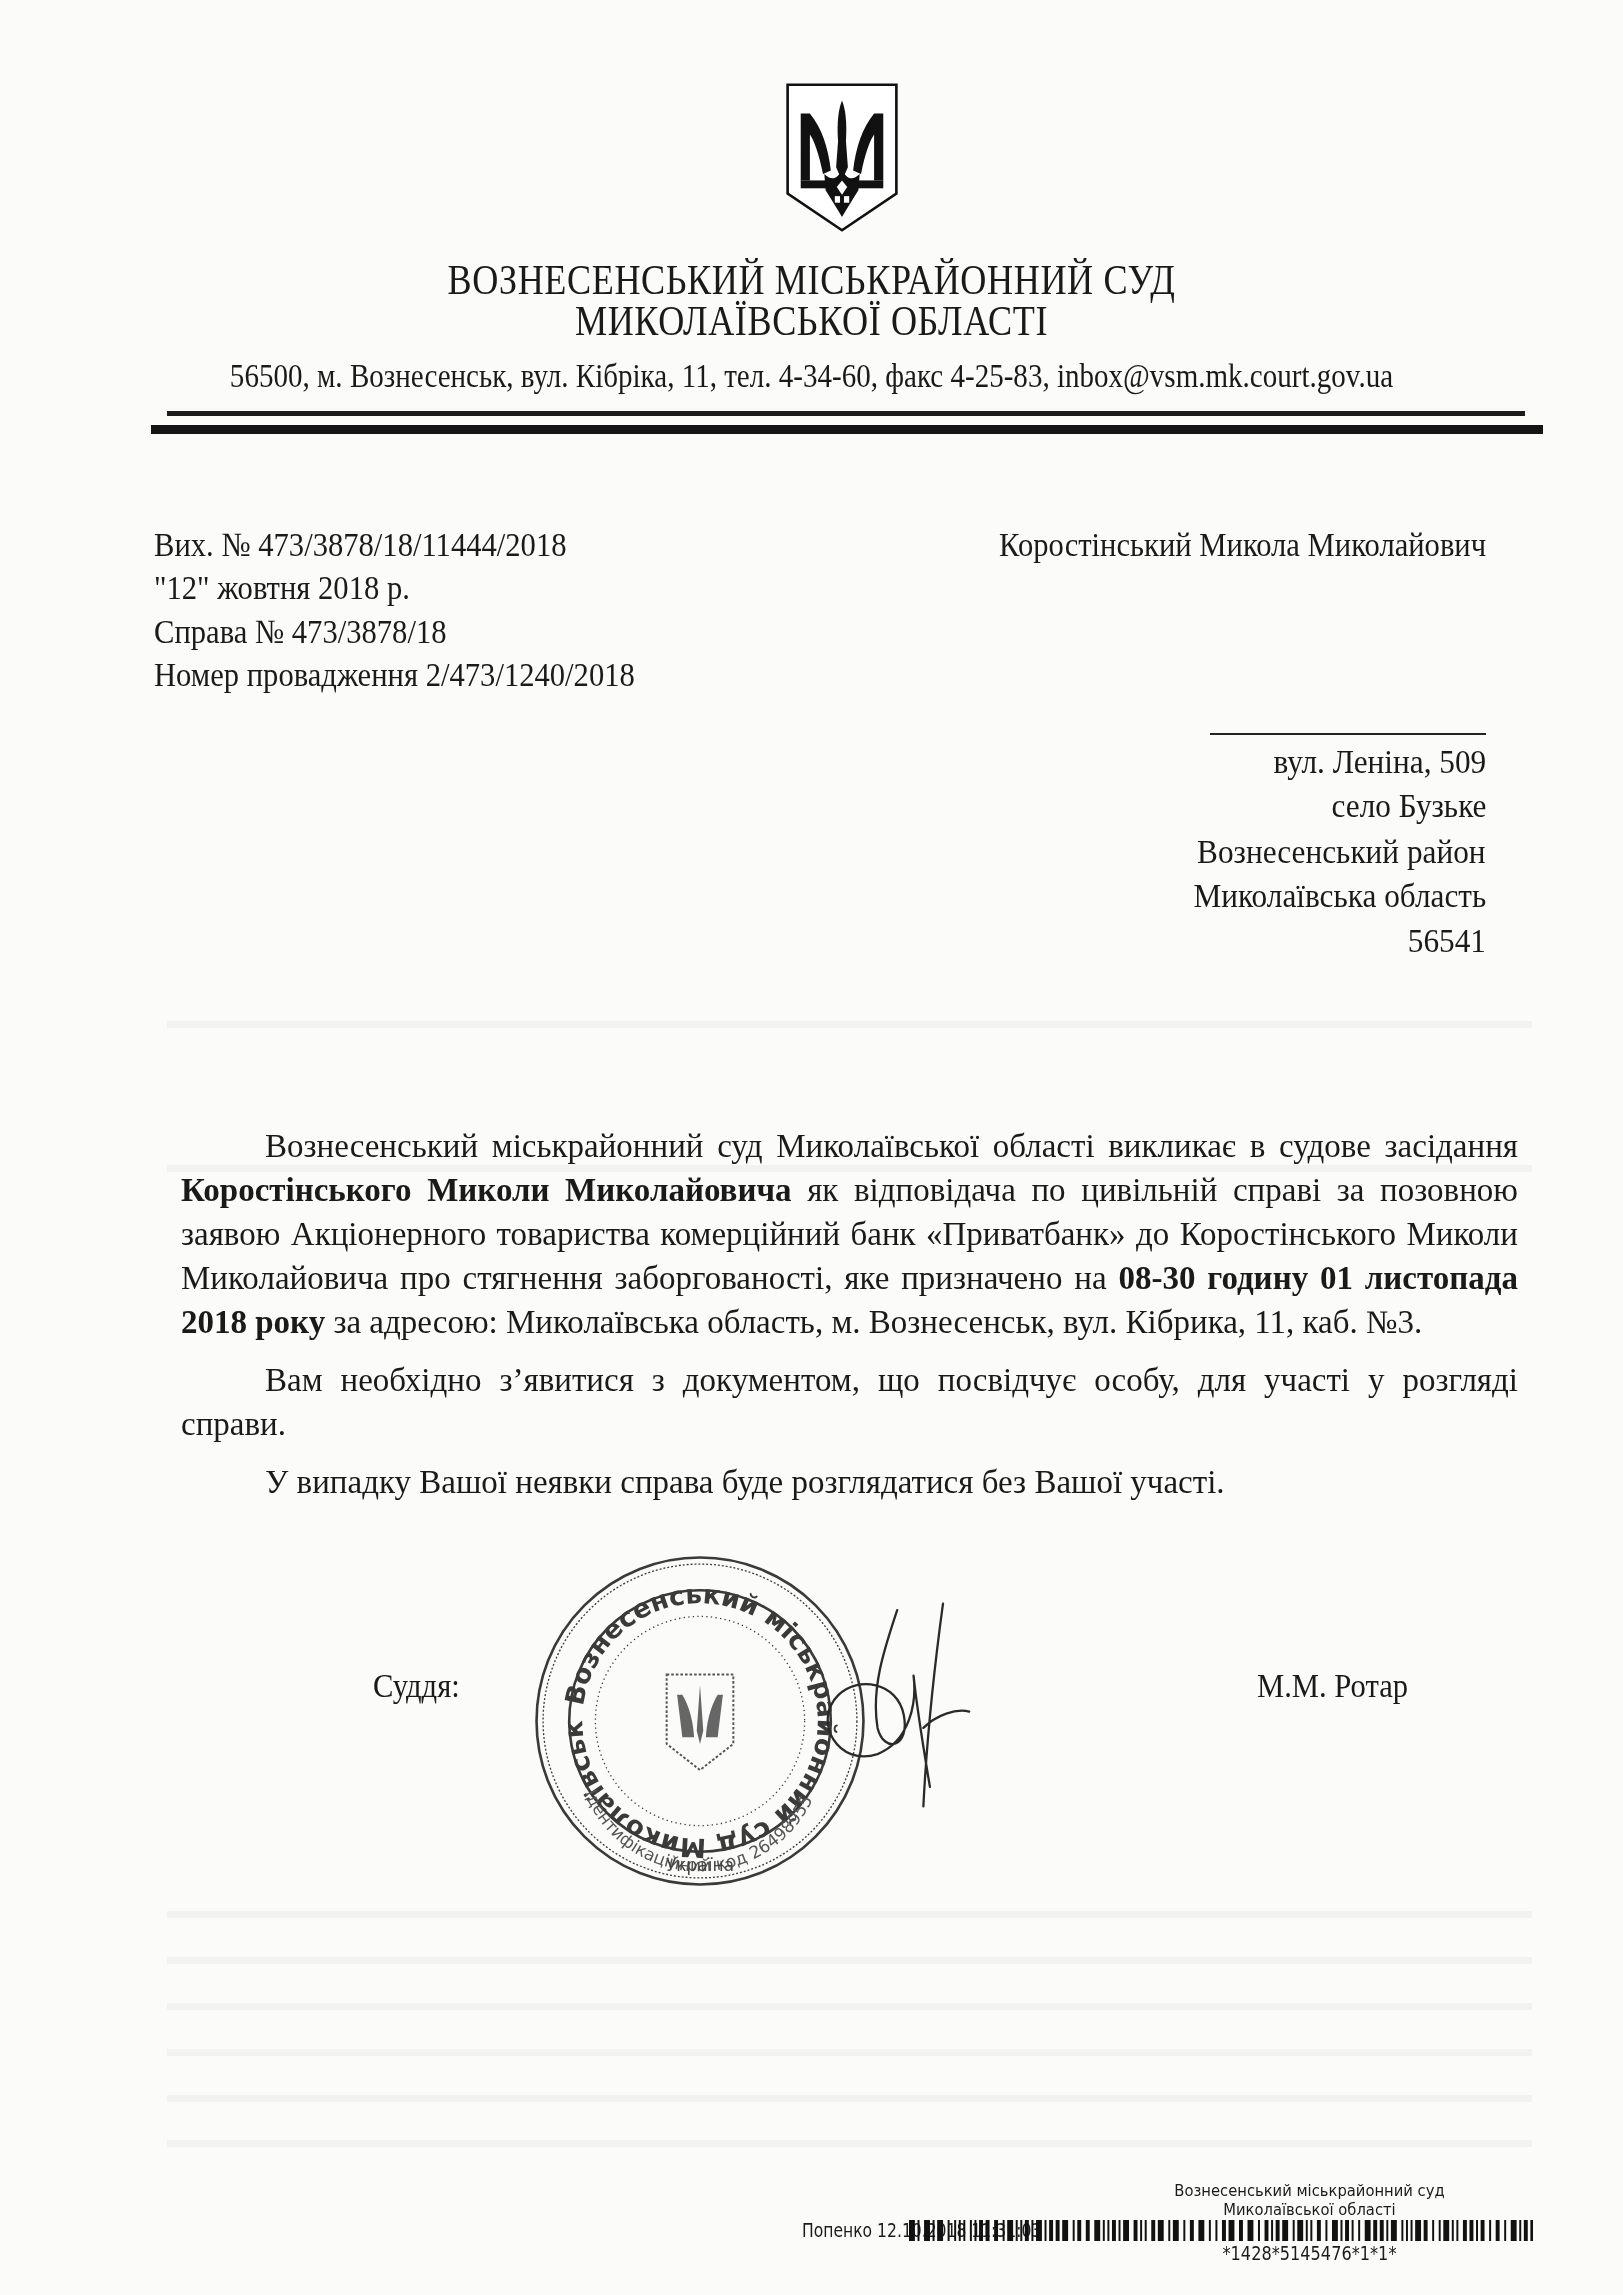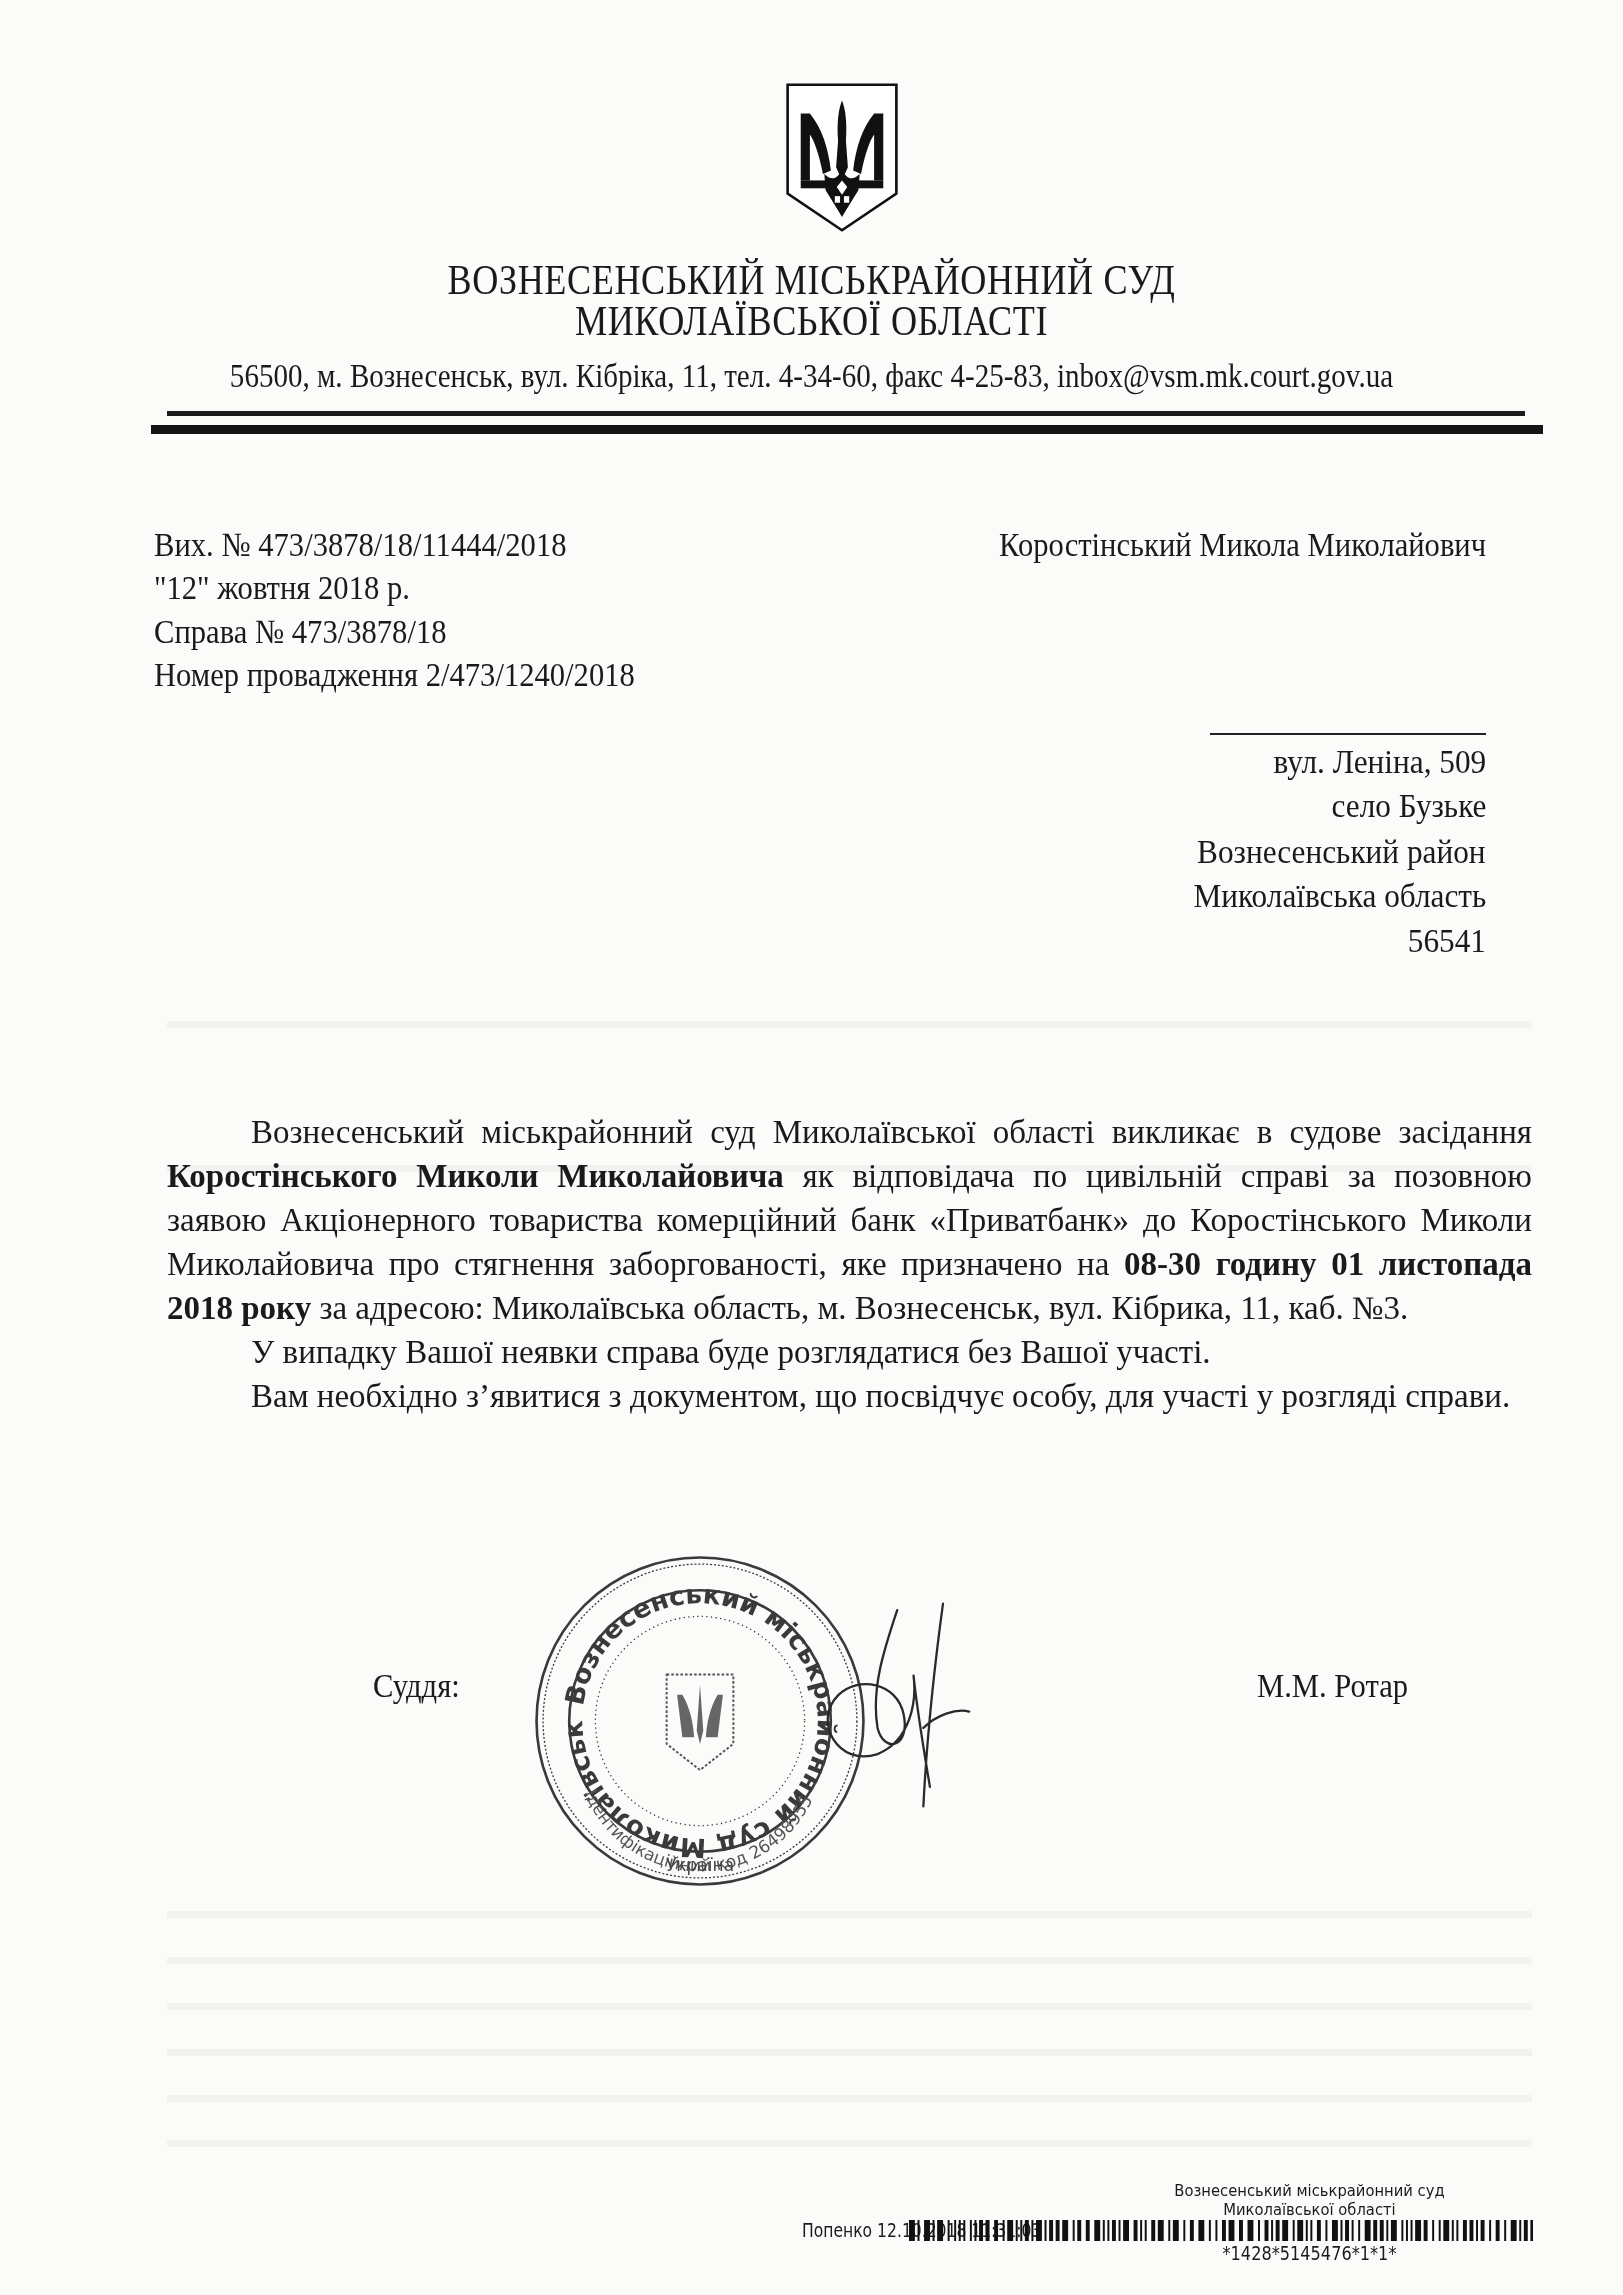--- a/index.html
+++ b/index.html
@@ -47,21 +47,21 @@
   #addr-3 { top:835px; }
   #addr-4 { top:879px; }
   #addr-5 { top:924px; }
 
   
   #body-text {
     left:167px; top:1110px; width:1365px;
     font-size:33px; line-height:44px;
     text-align:justify;
   }
-  #body-text p { margin:0; }
+  #body-text p { margin:14px; }
   #body-text .indent { text-indent:84px; }
   #body-text b { font-weight:bold; }
 
   
   #sign-label { left:373px; top:1669px; font-size:34px; line-height:1;
                 transform:scaleX(0.9); transform-origin:left center; }
   #sign-name { left:1257px; top:1669px; font-size:34px; line-height:1;
                transform:scaleX(0.9); transform-origin:left center; }
   #stamp { left:530px; top:1551px; width:340px; height:340px; }
   #signature { left:799px; top:1597px; width:216px; height:216px; }
@@ -128,22 +128,22 @@
 <div id="recipient-name" class="abs">Коростінський Микола Миколайович</div>
 <div id="address-rule" class="abs"></div>
 <div id="addr-1" class="abs addr">вул. Леніна, 509</div>
 <div id="addr-2" class="abs addr">село Бузьке</div>
 <div id="addr-3" class="abs addr">Вознесенський район</div>
 <div id="addr-4" class="abs addr">Миколаївська область</div>
 <div id="addr-5" class="abs addr">56541</div>
 
 <div id="body-text" class="abs">
   <p class="indent"><span>Вознесенський міськрайонний суд Миколаївської області викликає в судове засідання </span><b>Коростінського Миколи Миколайовича</b><span> як відповідача по цивільній справі за позовною заявою Акціонерного товариства комерційний банк «Приватбанк» до Коростінського Миколи Миколайовича  про стягнення заборгованості, яке призначено на </span><b>08-30 годину 01 листопада 2018 року</b><span> за адресою: Миколаївська область, м. Вознесенськ, вул. Кібрика, 11, каб. №3.</span></p>
+  <p class="indent">Вам необхідно з’явитися з документом, що посвідчує особу, для участі у розгляді справи.</p>
   <p class="indent">У випадку Вашої неявки справа буде розглядатися без Вашої участі.</p>
-  <p class="indent">Вам необхідно з’явитися з документом, що посвідчує особу, для участі у розгляді справи.</p>
 </div>
 
 <svg id="stamp" class="abs" viewBox="0 0 520 520">
   <defs>
     <path id="stampArcOuter" d="M260,260 m-222,0 a222,222 0 1,1 444,0 a222,222 0 1,1 -444,0"></path>
     <path id="stampArcInner" d="M260,260 m-180,0 a180,180 0 1,1 360,0 a180,180 0 1,1 -360,0"></path>
     <path id="stampArcBottom" d="M70,300 a190,190 0 0,0 380,0"></path>
   </defs>
   <g fill="none" stroke="#3a3a3a">
     <circle cx="260" cy="260" r="250" stroke-width="4"></circle>

